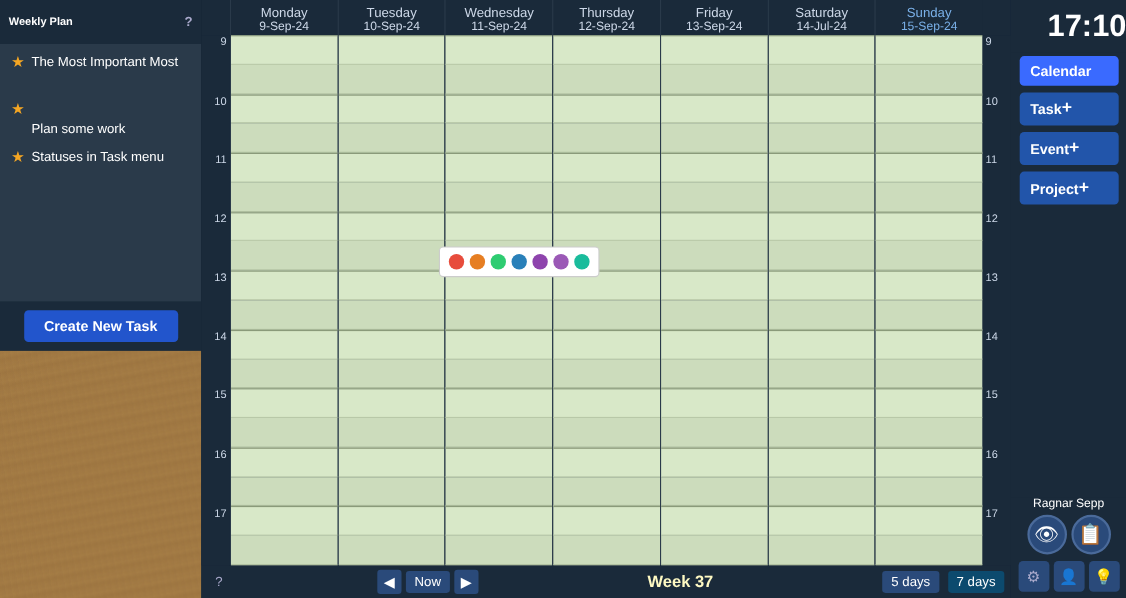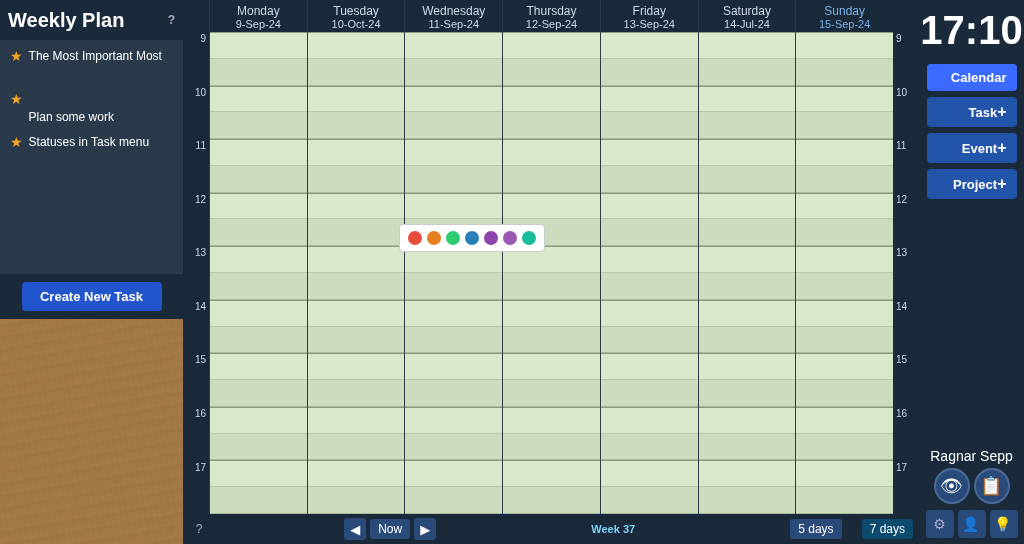--- a/index.html
+++ b/index.html
@@ -31,21 +31,21 @@
       font-size: 15px;
       font-weight: bold;
       padding: 6px 8px 6px 8px;
       display: flex;
       align-items: center;
       justify-content: space-between;
       min-height: 40px;
     }
     #sidebar-header-title {
       color: white;
-      font-size: 20px;
+      font-size: 10px;
       font-weight: bold;
     }
     #sidebar-help {
       color: #aac;
       font-size: 12px;
       cursor: pointer;
     }
 
     #sidebar-tasks {
       background: #2a3a4a;
@@ -271,22 +271,22 @@
     #now-btn {
       background: #2a4a7a;
       color: white;
       border: none;
       border-radius: 3px;
       padding: 3px 8px;
       font-size: 12px;
       cursor: pointer;
     }
     #week-label {
-      color: #7dd3fc;
-      font-size: 11px;
+      color: #fef9c3;
+      font-size: 15px;
       font-weight: bold;
       margin: 0 20px;
     }
     .view-btn {
       background: #2a4a7a;
       color: white;
       border: none;
       border-radius: 3px;
       padding: 3px 8px;
       font-size: 12px;
@@ -301,42 +301,42 @@
       height: 544px;
       background: #1a2a3a;
       display: flex;
       flex-direction: column;
       align-items: center;
       padding: 0;
     }
 
     #clock {
       color: white;
-      font-size: 40px;
+      font-size: 28px;
       font-weight: bold;
-      text-align: center;
+      text-align: right;
       padding: 8px 0 8px 0;
       width: 100%;
       background: #1a2a3a;
     }
 
     .right-menu-btn {
       width: 90px;
       background: #2255aa;
       color: white;
       border: none;
       border-radius: 4px;
       padding: 7px 0;
       font-size: 13px;
       font-weight: bold;
       cursor: pointer;
       margin: 3px 11px;
       display: flex;
       align-items: center;
-      justify-content: flex-end;
+      justify-content: flex-start;
       padding: 6px 10px;
     }
     .right-menu-btn.active { background: #3a6aff; }
     .right-menu-plus {
       font-size: 16px;
       font-weight: bold;
       color: white;
     }
 
     #right-spacer { flex: 1; }
@@ -344,21 +344,21 @@
     #user-section {
       width: 100%;
       background: #1a2a3a;
       display: flex;
       flex-direction: column;
       align-items: center;
       padding-bottom: 6px;
     }
     #user-name {
       color: white;
-      font-size: 14px;
+      font-size: 11px;
       text-align: center;
       margin-bottom: 4px;
     }
     #user-avatars {
       display: flex;
       flex-direction: row;
       gap: 4px;
       justify-content: center;
       margin-bottom: 6px;
     }
@@ -427,21 +427,21 @@
 
   <div id="calendar-header-row">
     <div class="time-col-header"></div>
 
     <div class="day-header">
         <div class="day-name">Monday</div>
         <div class="day-date">9-Sep-24</div>
       </div>
       <div class="day-header">
         <div class="day-name">Tuesday</div>
-        <div class="day-date">10-Oct-24</div>
+        <div class="day-date">10-Sep-24</div>
       </div>
       <div class="day-header">
         <div class="day-name">Wednesday</div>
         <div class="day-date">11-Sep-24</div>
       </div>
       <div class="day-header">
         <div class="day-name">Thursday</div>
         <div class="day-date">12-Sep-24</div>
       </div>
       <div class="day-header">
@@ -640,21 +640,21 @@
   </div>
 
   <div id="calendar-footer">
     <span id="footer-help">?</span>
     <div id="footer-nav">
       <button class="nav-btn">◀</button>
       <button id="now-btn">Now</button>
       <button class="nav-btn">▶</button>
     </div>
     <span id="week-label">Week 37</span>
-    <div style="display:flex;gap:20px;">
+    <div style="display:flex;gap:8px;">
       <button class="view-btn">5 days</button>
       <button class="view-btn active">7 days</button>
     </div>
   </div>
 </div>
 
 <div id="right-panel">
   <div id="clock">17:10</div>
   <button class="right-menu-btn active">
     <span>Calendar</span>

